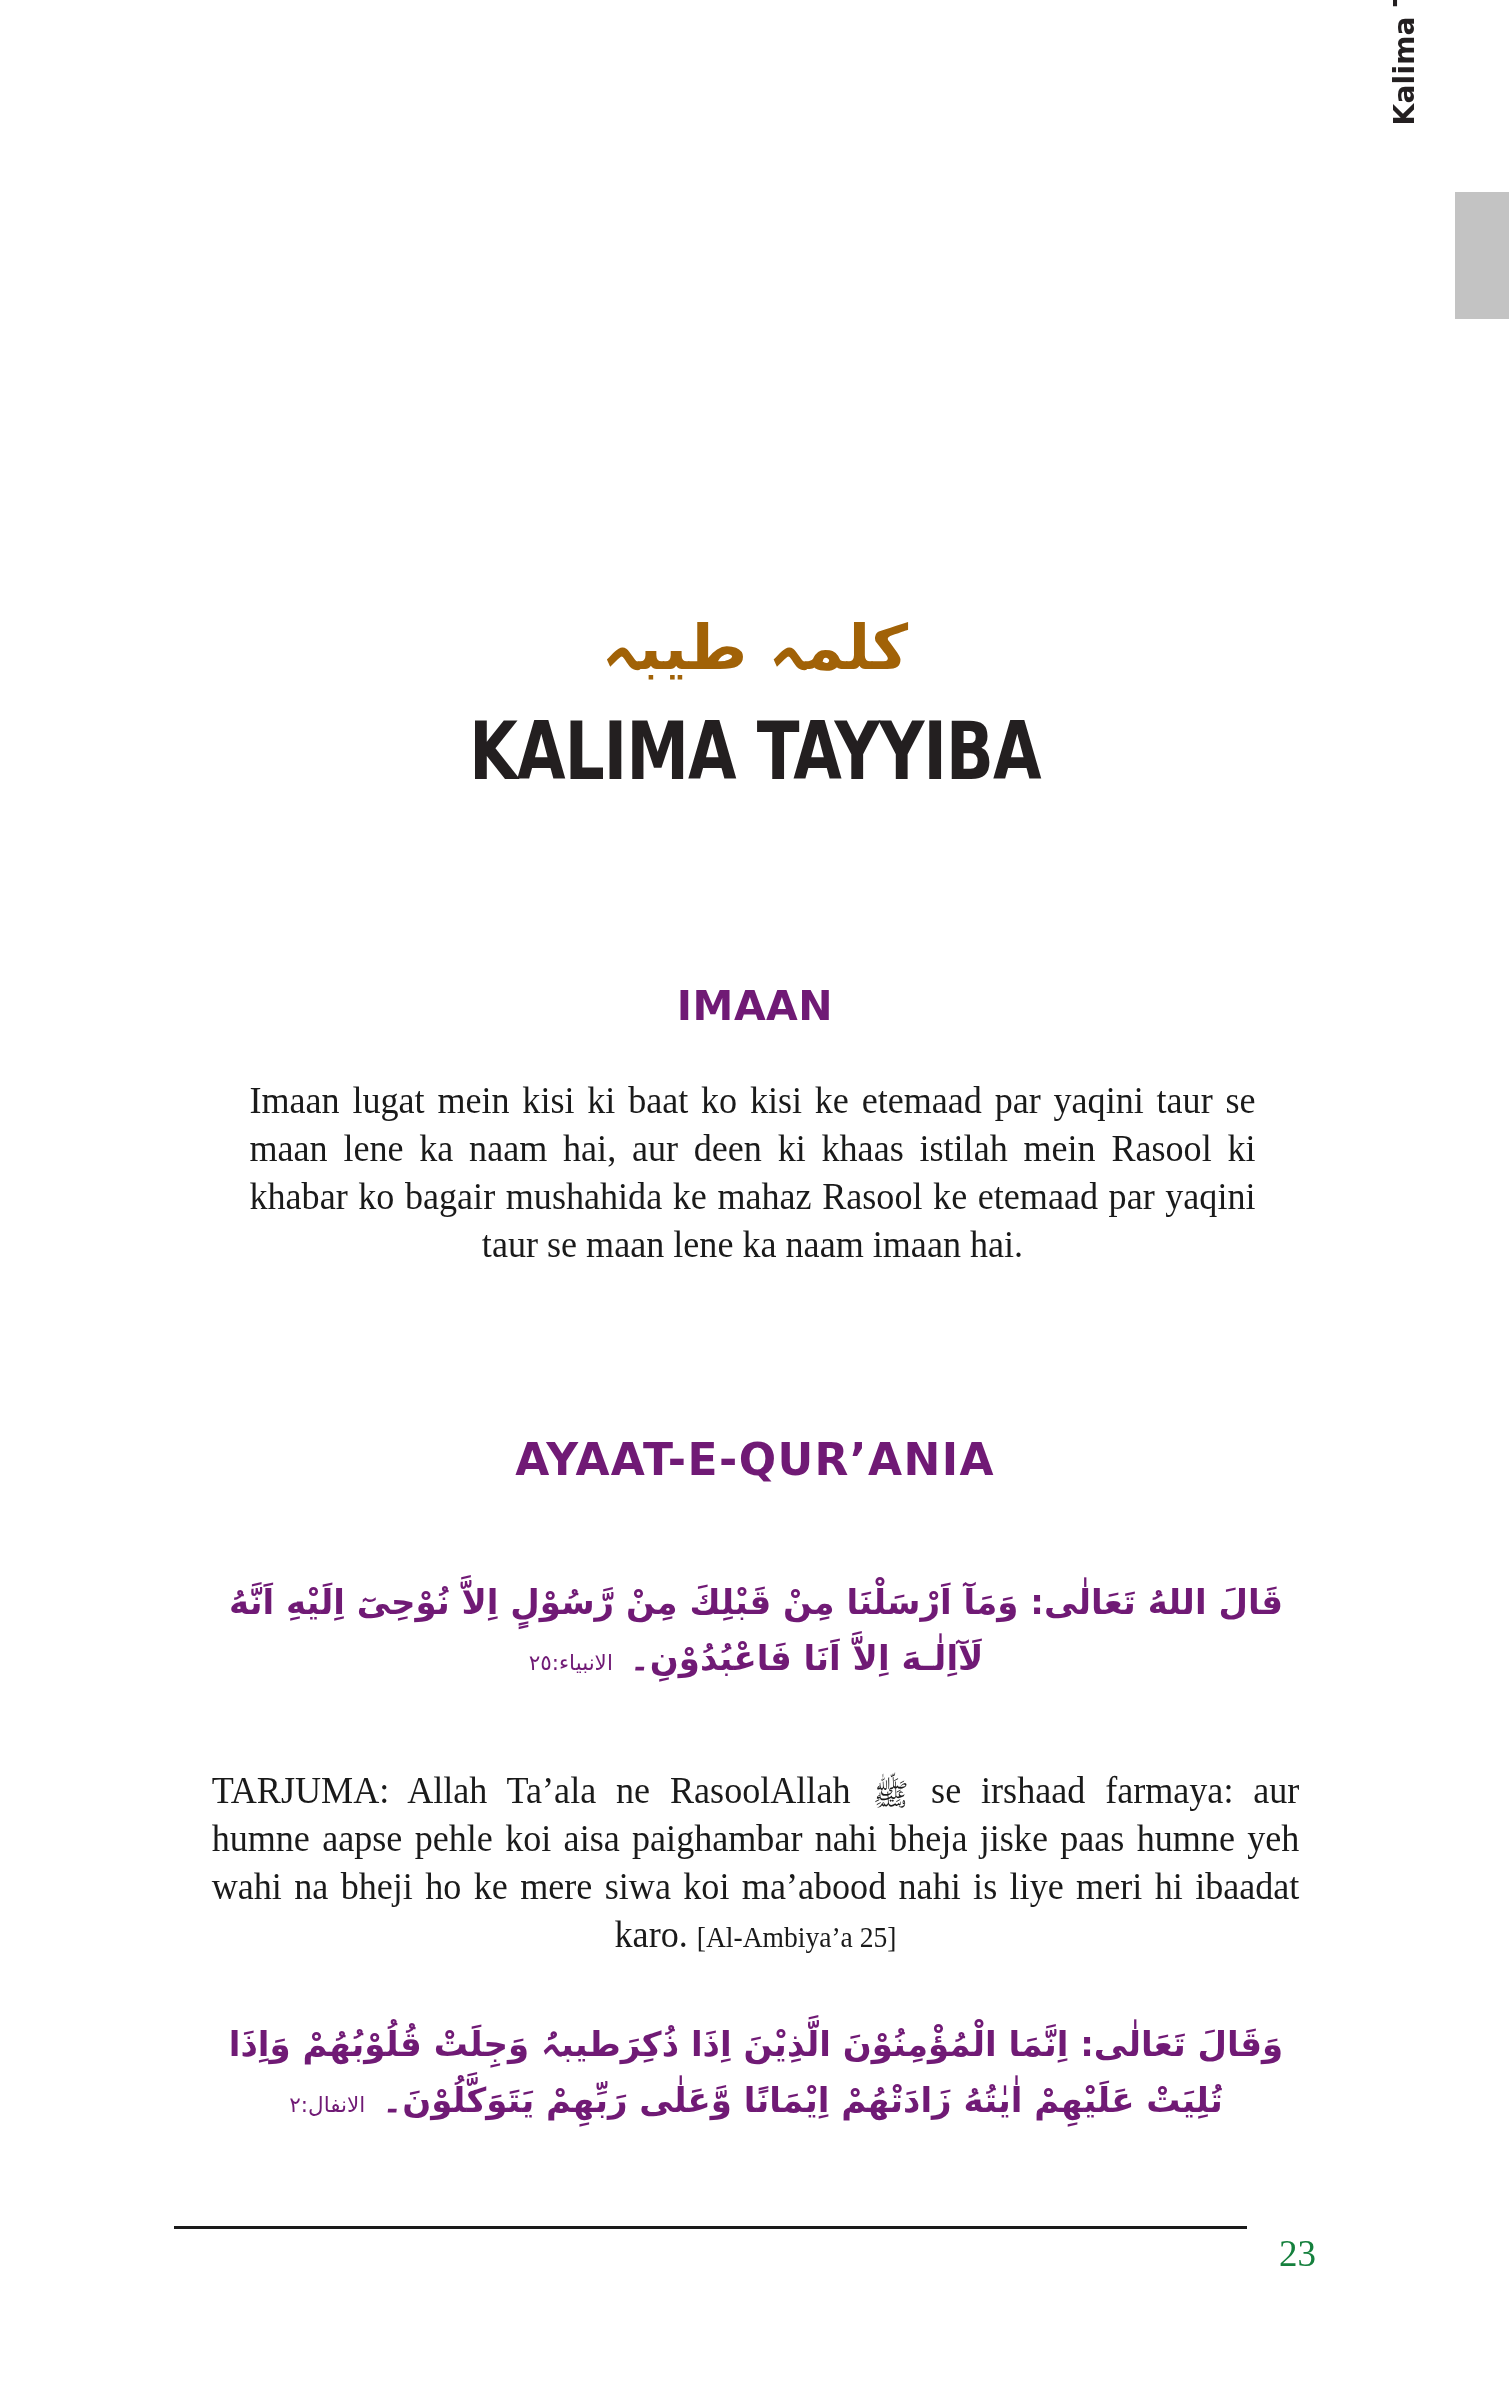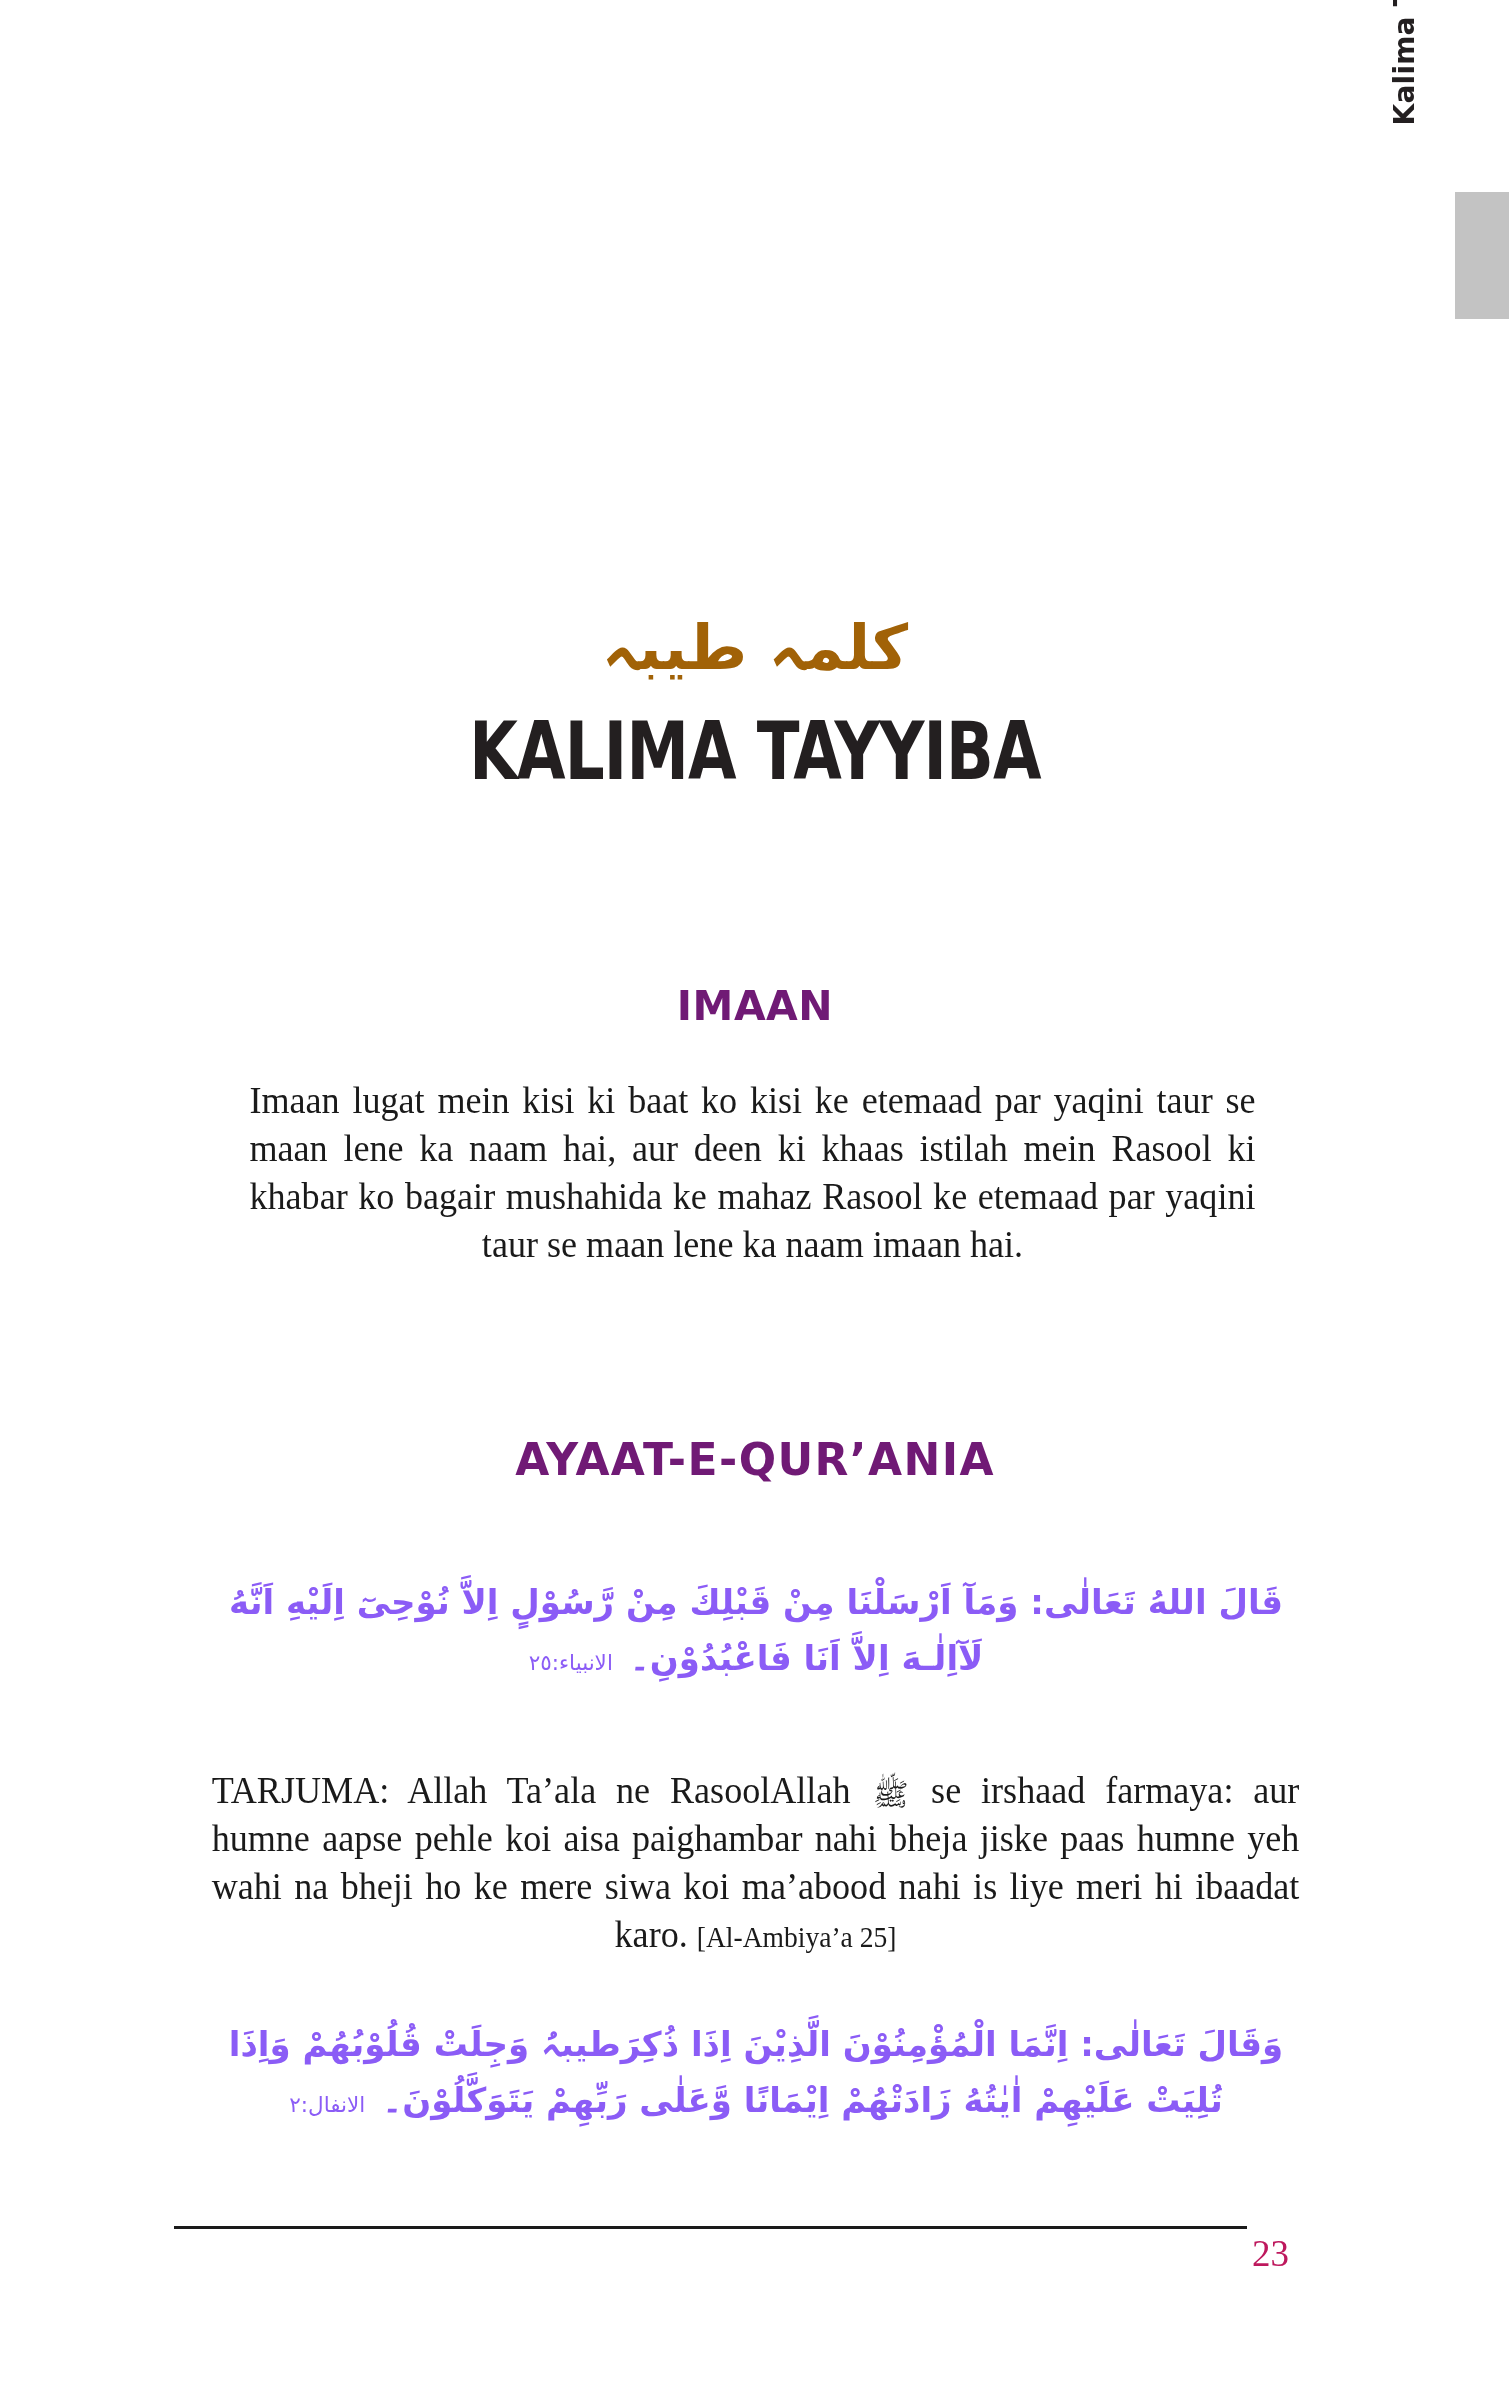--- a/index.html
+++ b/index.html
@@ -141,21 +141,21 @@
     white-space: nowrap;
   }
 
   
   .ayah {
     direction: rtl;
     text-align: center;
     font-family: "DejaVu Sans", "Liberation Serif", serif;
     font-size: 34px;
     line-height: 1.65;
-    color: #8b5cf6;
+    color: #701a75;
     font-weight: 600;
   }
   #ayah-1 {
     top: 1574px;
     left: 187px;
     width: 1138px;
   }
   #ayah-2 {
     top: 2016px;
     left: 187px;
@@ -174,26 +174,26 @@
     position: absolute;
     top: 2226px;
     left: 174px;
     width: 1073px;
     height: 2.8px;
     background: #1a1a1a;
   }
   #page-number {
     position: absolute;
     top: 2232px;
-    left: 1214px;
+    left: 1260px;
     width: 75px;
-    text-align: right;
+    text-align: center;
     font-family: "Liberation Serif", serif;
     font-size: 37px;
-    color: #be185d;
+    color: #15803d;
   }
 </style>
 </head>
 <body>
 
 <div id="page">
 
   <div id="side-tab"></div>
   <div id="side-tab-label">
     <span>Kalima Tayyiba</span>

